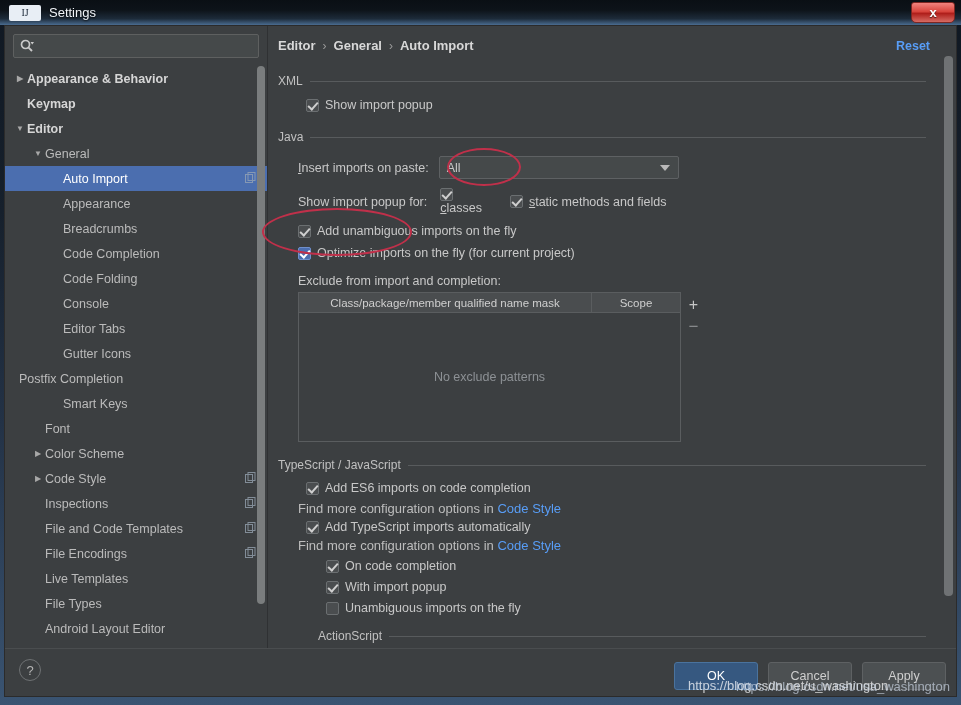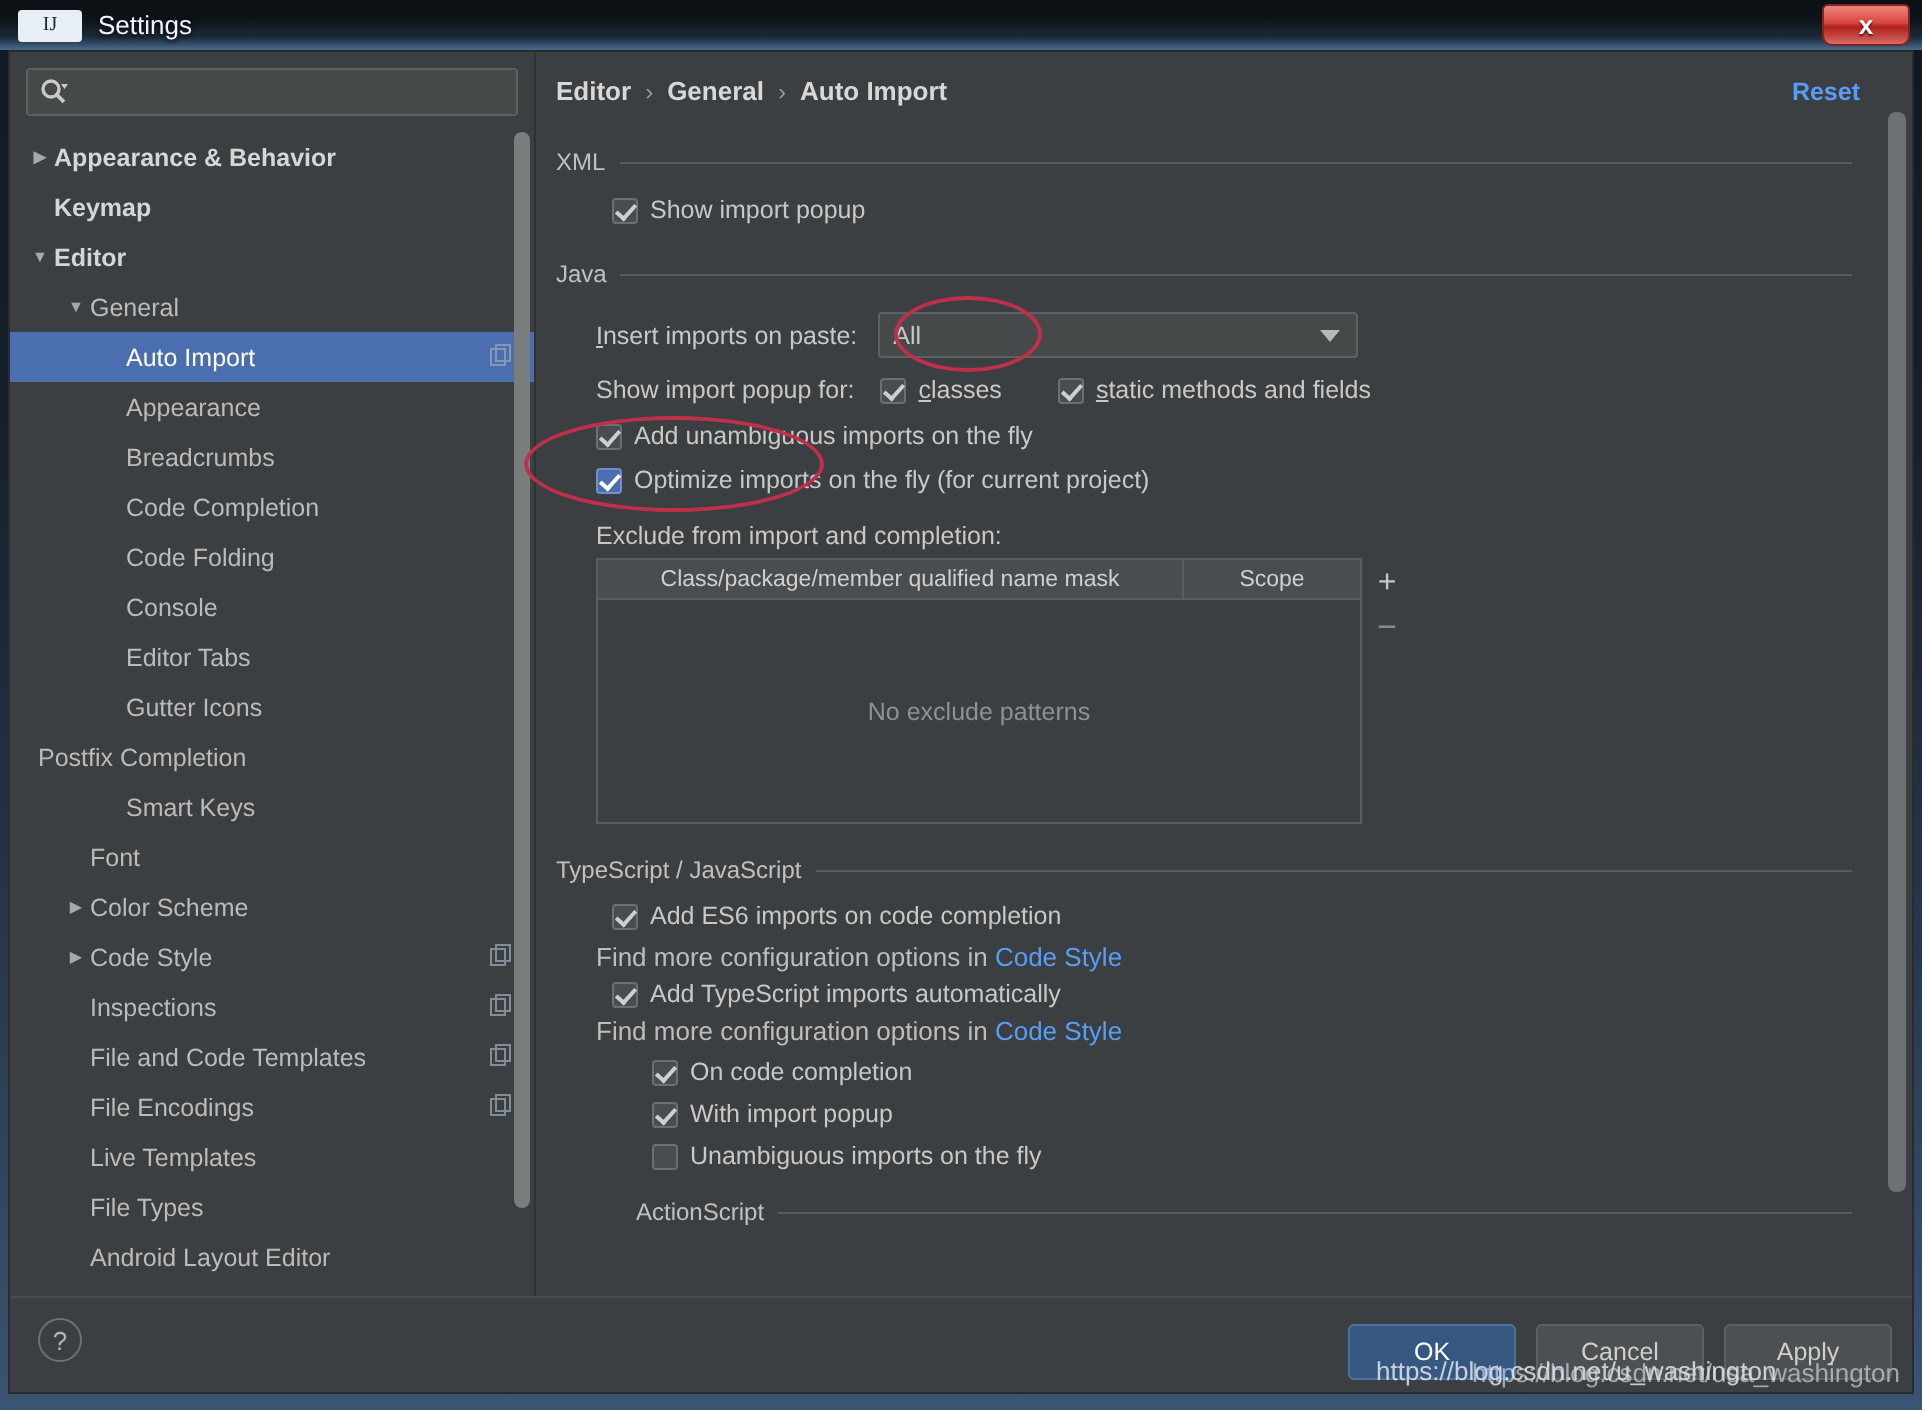--- a/index.html
+++ b/index.html
@@ -172,21 +172,21 @@
     width: 0; height: 0; margin-right: 4px;
     border-left: 5px solid transparent;
     border-right: 5px solid transparent;
     border-top: 6px solid #b9b9b9;
   }
 
   .exclude-caption { color: #c8c8c8; font-size: 12.5px; padding-left: 20px; margin-top: 14px; }
 
   .table-wrap {
     margin: 4px 0 0 20px; display: flex;
-    width: 408px; height: 133px;
+    width: 408px; height: 150px;
   }
   .table-box {
     flex: 1; border: 1px solid #5a5d5f; background: #3c3f41;
     display: flex; flex-direction: column; min-width: 0;
   }
   .thead { display: flex; height: 20px; background: #4a4d4f; border-bottom: 1px solid #5a5d5f; }
   .th {
     font-size: 11.5px; color: #cfcfcf;
     display: flex; align-items: center; justify-content: center;
     border-right: 1px solid #5a5d5f;
@@ -438,21 +438,21 @@
               <span style="text-decoration:underline">I</span><span>nsert imports on paste:</span>
             </span>
             <span class="combo">
               <span class="cv">All</span>
               <span class="arw"></span>
             </span>
           </div>
 
           <div class="row indent0" style="margin-top:9px;">
             <span class="field-label">Show import popup for:</span>
-            <span style="display:flex;align-items:center;margin-left:13px;">
+            <span style="display:flex;margin-left:13px;flex-direction:column;">
               <span class="cb checked"></span>
               <span class="cb-label"><span class="mn">c</span>lasses</span>
             </span>
             <span style="display:flex;align-items:center;margin-left:28px;">
               <span class="cb checked"></span>
               <span class="cb-label"><span class="mn">s</span>tatic methods and fields</span>
             </span>
           </div>
 
           <div class="row indent0" style="margin-top:9px;">

